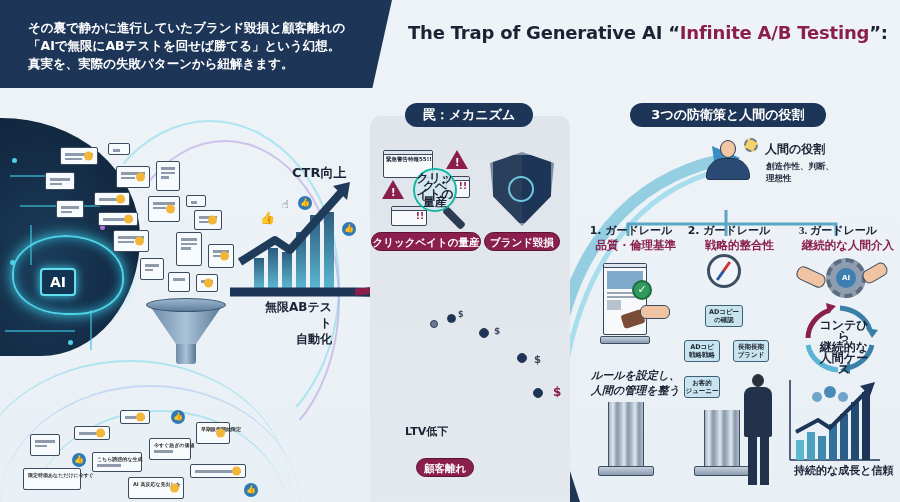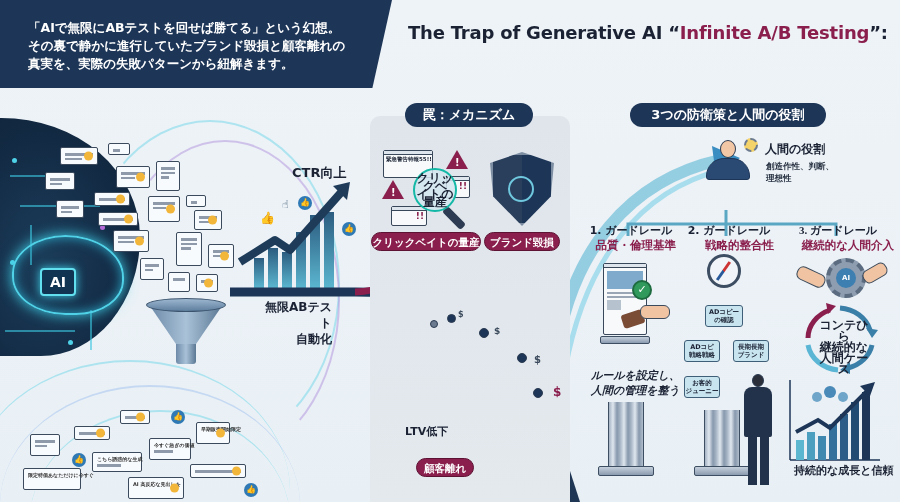--- a/index.html
+++ b/index.html
@@ -193,22 +193,22 @@
     background: #8e9db0; border: 4px dashed #5b6b80;
     color: #fff; font-weight: bold; font-size: 10px; text-align: center; line-height: 32px;
   }
   .gear-inner { left: 836px; top: 268px; width: 20px; height: 20px; border-radius: 50%; background:#3d7fb0; color:#fff; font-size: 7px; font-weight:bold; text-align:center; line-height:20px;}
 </style>
 </head>
 <body>
 
 <div class="abs intro-banner"></div>
 <div class="abs intro-text">
+  <div>その裏で静かに進行していたブランド毀損と顧客離れの</div>
   <div>「AIで無限にABテストを回せば勝てる」という幻想。</div>
-  <div>その裏で静かに進行していたブランド毀損と顧客離れの</div>
   <div>真実を、実際の失敗パターンから紐解きます。</div>
 </div>
 
 <div class="abs title">
   <div>
     <span>The Trap of Generative AI “</span><span class="accent">Infinite A/B Testing</span><span>”:</span>
   </div>
 </div>
 
 <div class="abs brain-panel"></div>

